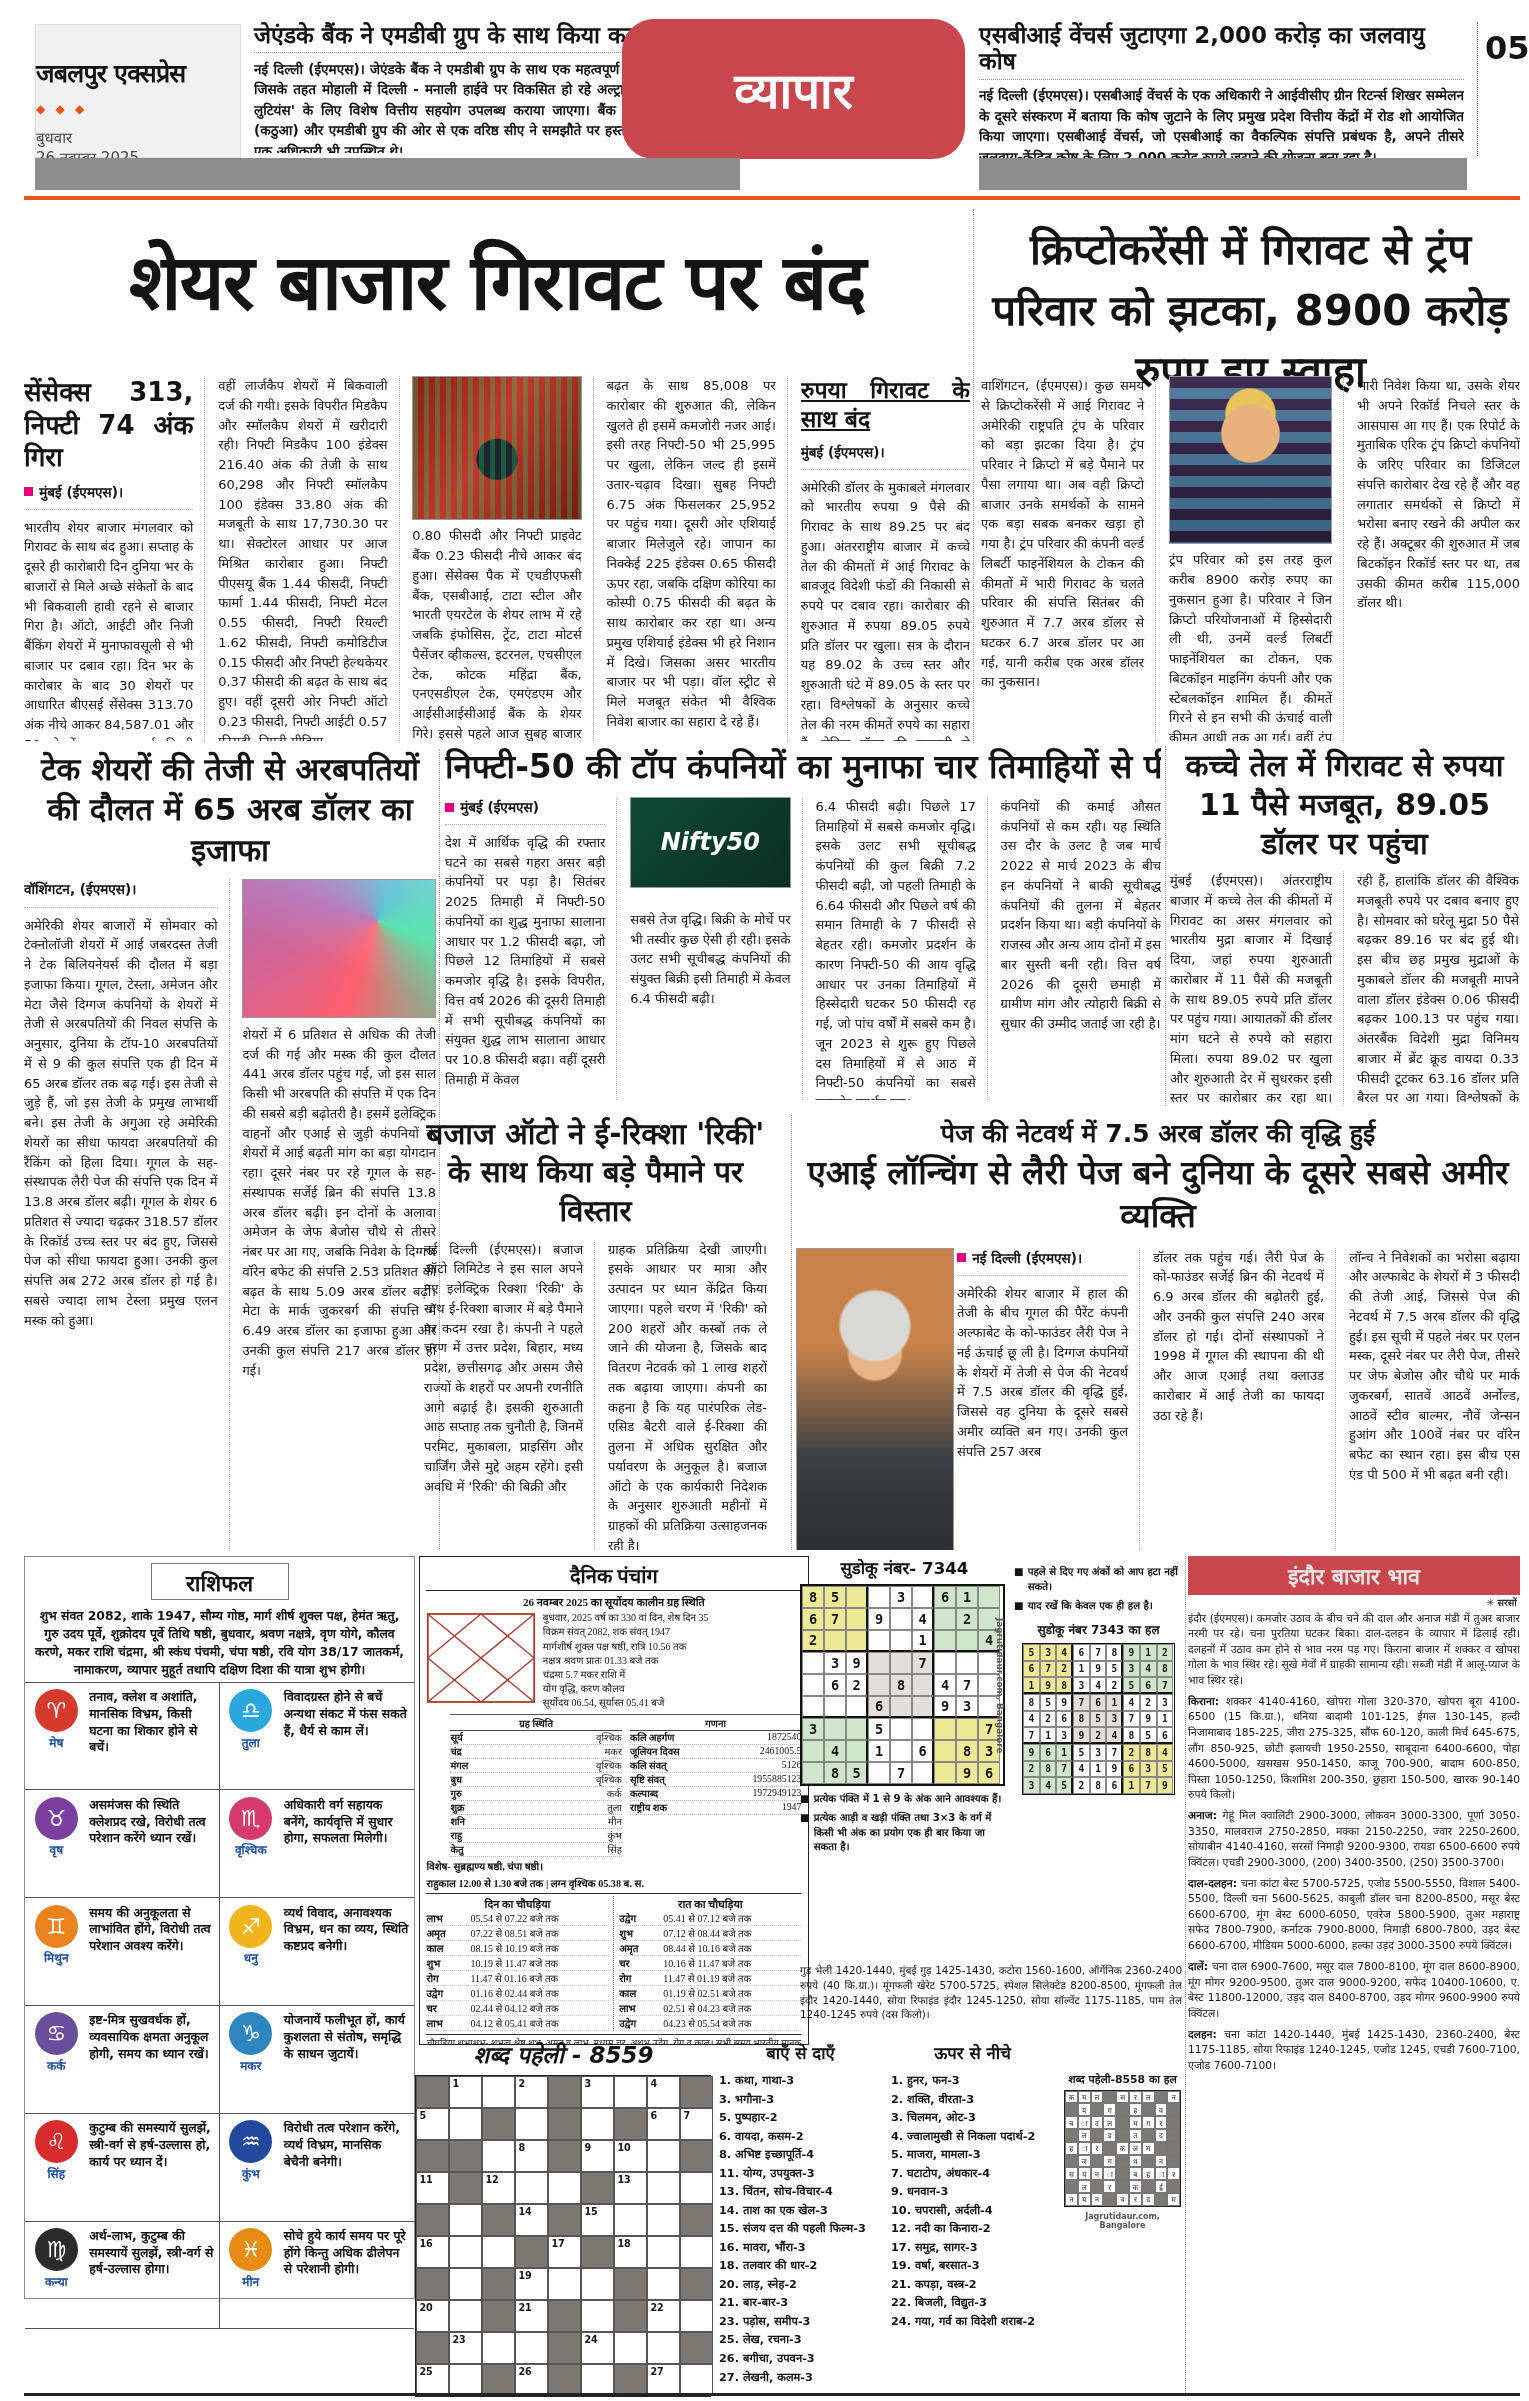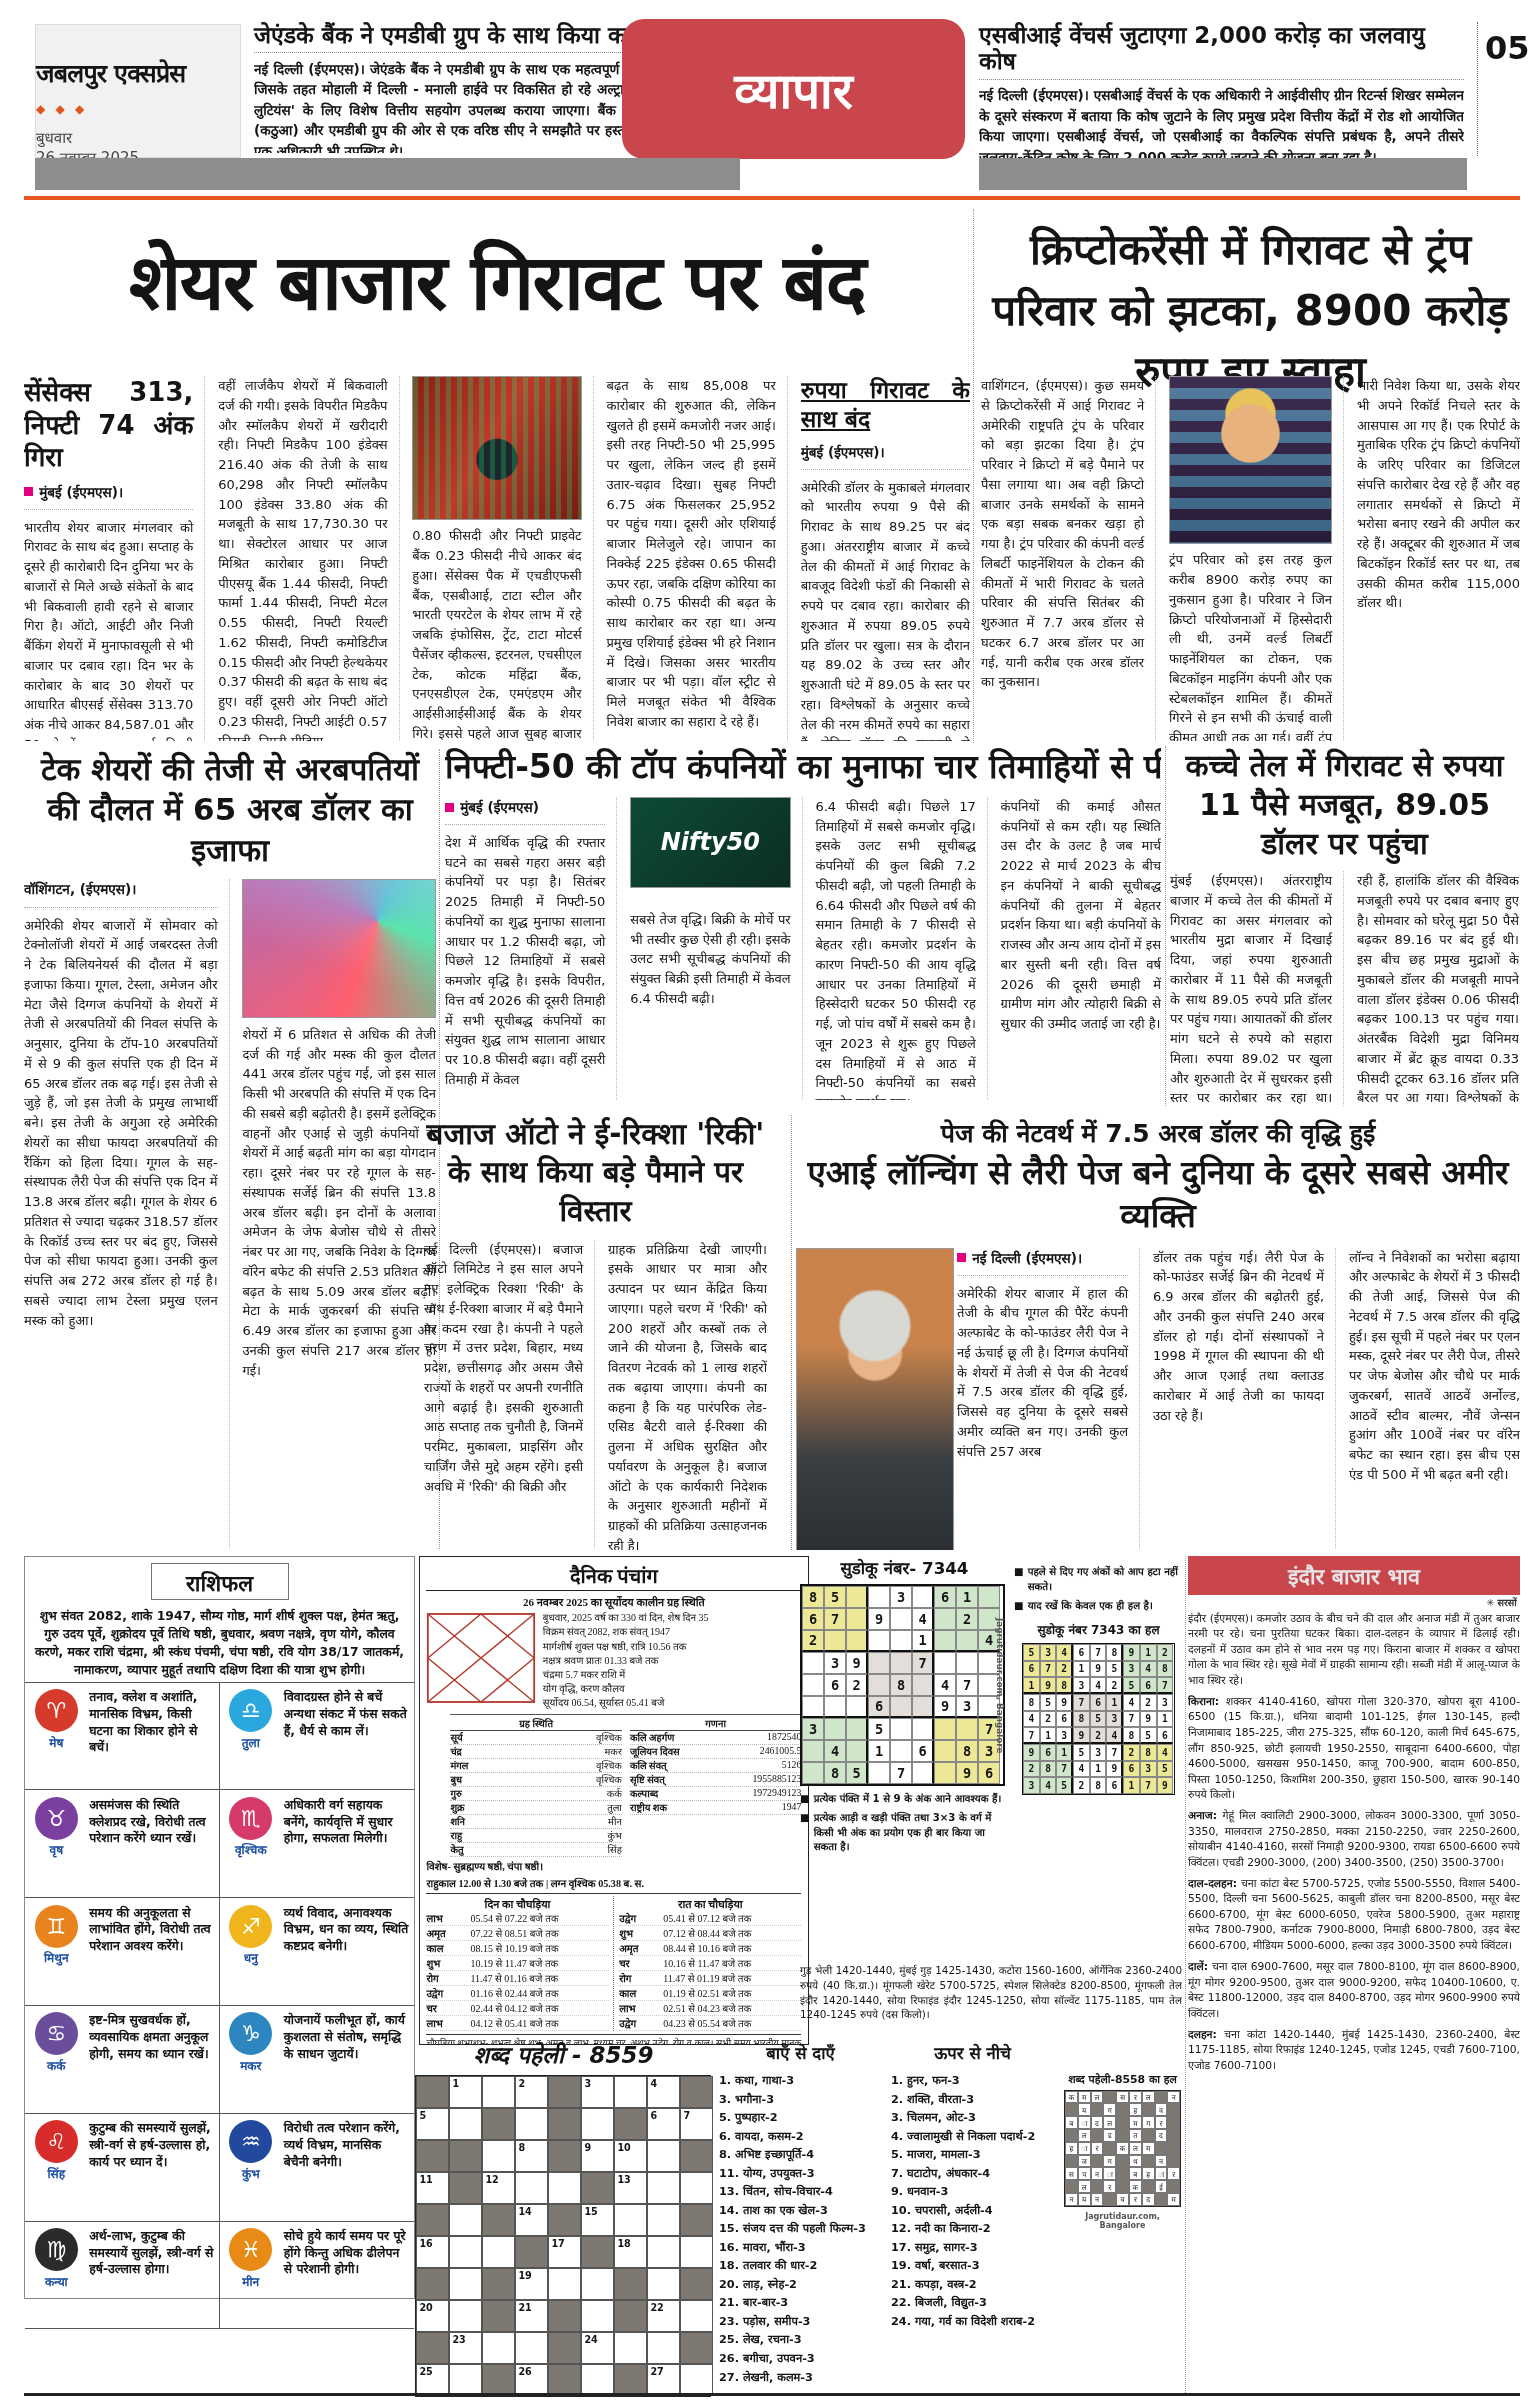--- a/index.html
+++ b/index.html
@@ -9,21 +9,21 @@
   .vsep{position:absolute;border-left:0.8px dotted #9a9a9a;width:0;}
   
   .masthead{left:35px;top:24px;width:204px;height:132px;background:#f1f1f1;border:0.8px solid #dcdcdc;
             }
   .masthead .paper-name{font-size:25px;font-weight:800;margin-top:30px;letter-spacing:-0.8px;}
   .diamonds{margin-top:12.8px;font-size:12px;color:#e2561b;letter-spacing:3.2px;}
   .masthead .day{margin-top:11px;font-size:15px;color:#444;}
   .masthead .date{font-size:15px;color:#444;}
   .top-art .hl{font-size:23px;font-weight:800;border-bottom:1.6px dotted #888;padding-bottom:4px;margin-bottom:5.6px;line-height:1.15;}
   .top-art .bd{font-size:13.6px;font-weight:600;line-height:1.5;text-align:justify;overflow:hidden;}
-  .red-box{left:622px;top:19px;width:343px;height:140px;background:#c9464d;border-radius:22px;
+  .red-box{left:622px;top:19px;width:343px;height:140px;background:#c9464d;border-radius:32px;
            display:flex;align-items:center;justify-content:center;}
   .red-box .sec{color:#fff;font-size:49px;font-weight:900;}
   .pageno{left:1485px;top:29px;font-size:32px;font-weight:800;}
   .pagesep{left:1477px;top:22px;height:134px;border-left:1.6px dotted #666;}
   .gray-bar{background:#8d8d8d;height:32px;}
   .orange-rule{left:24px;top:196px;width:1496px;height:4px;background:#e6571d;}
   
   .lead-hl{left:24px;top:214px;width:946px;text-align:center;font-size:77px;font-weight:900;
            letter-spacing:-1.6px;white-space:nowrap;line-height:1.8;}
   .crypto-hl{left:981px;top:220px;width:539px;text-align:center;font-size:42px;font-weight:900;line-height:1.45;}

